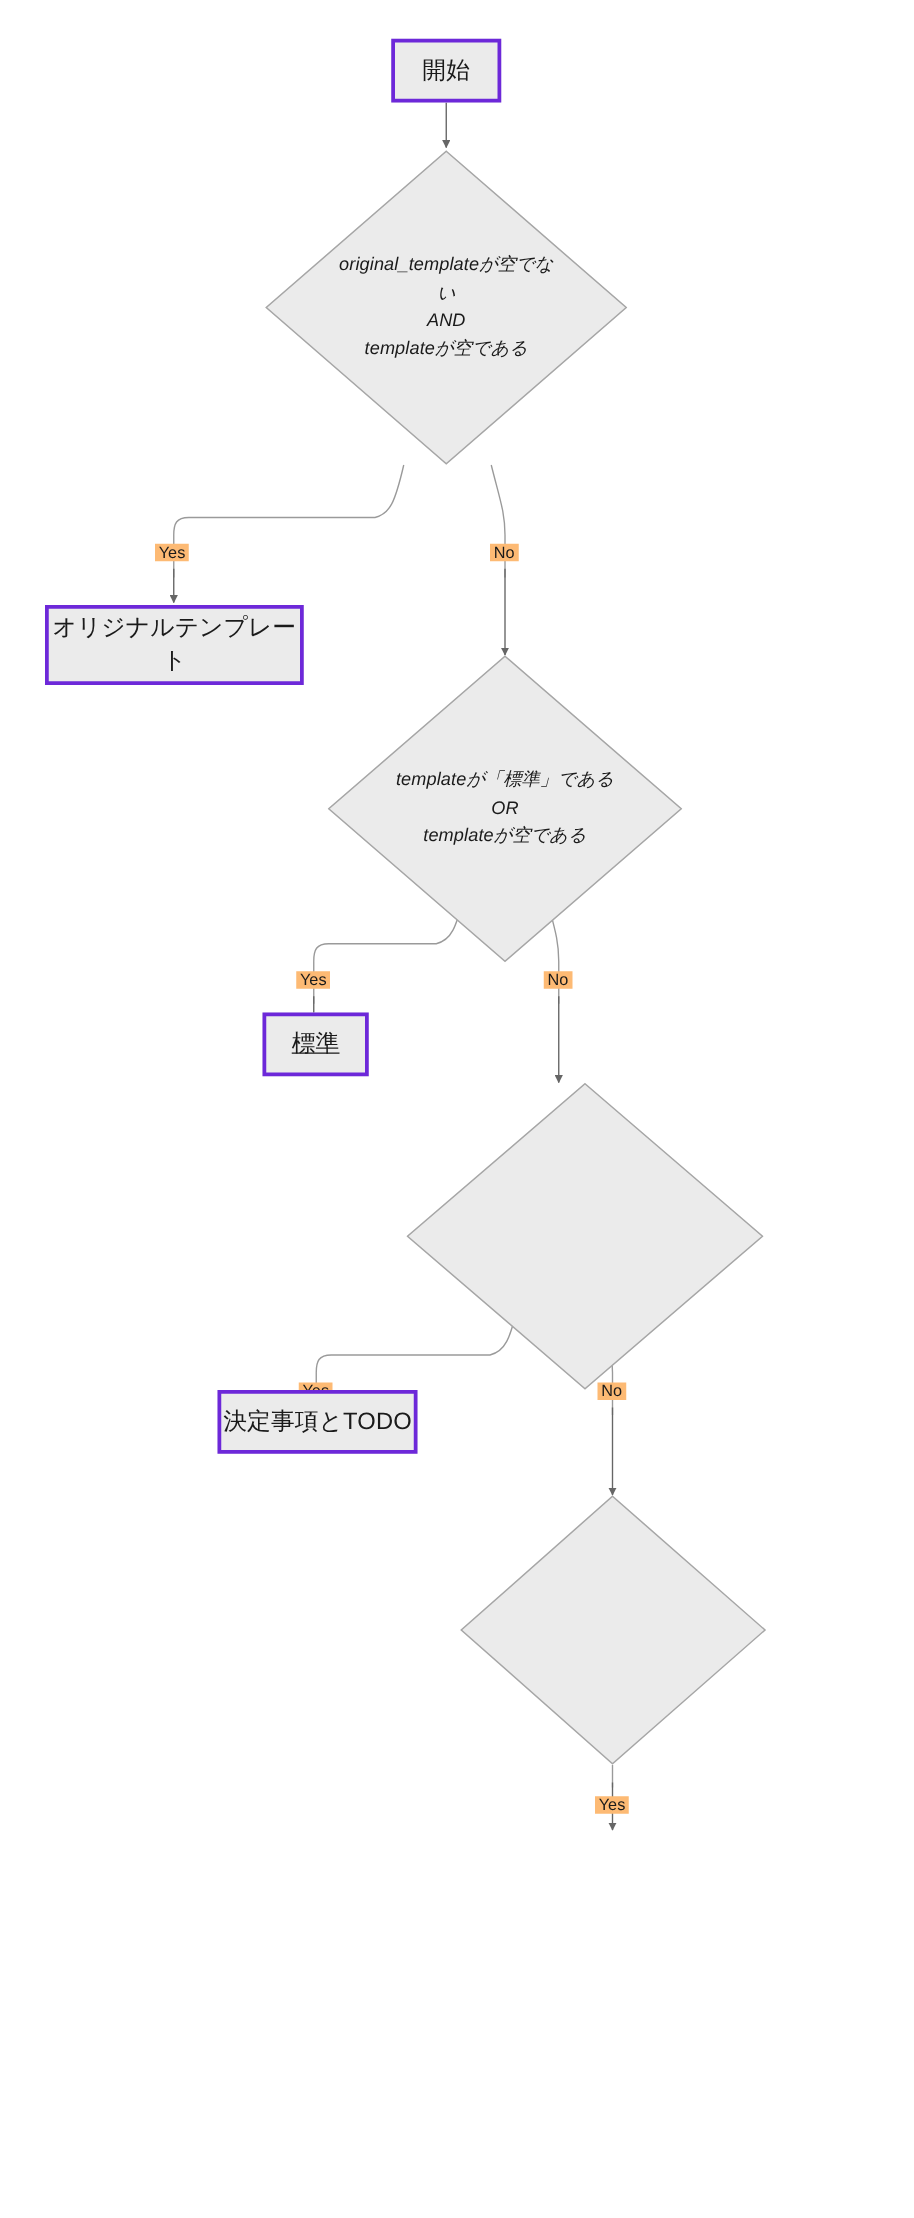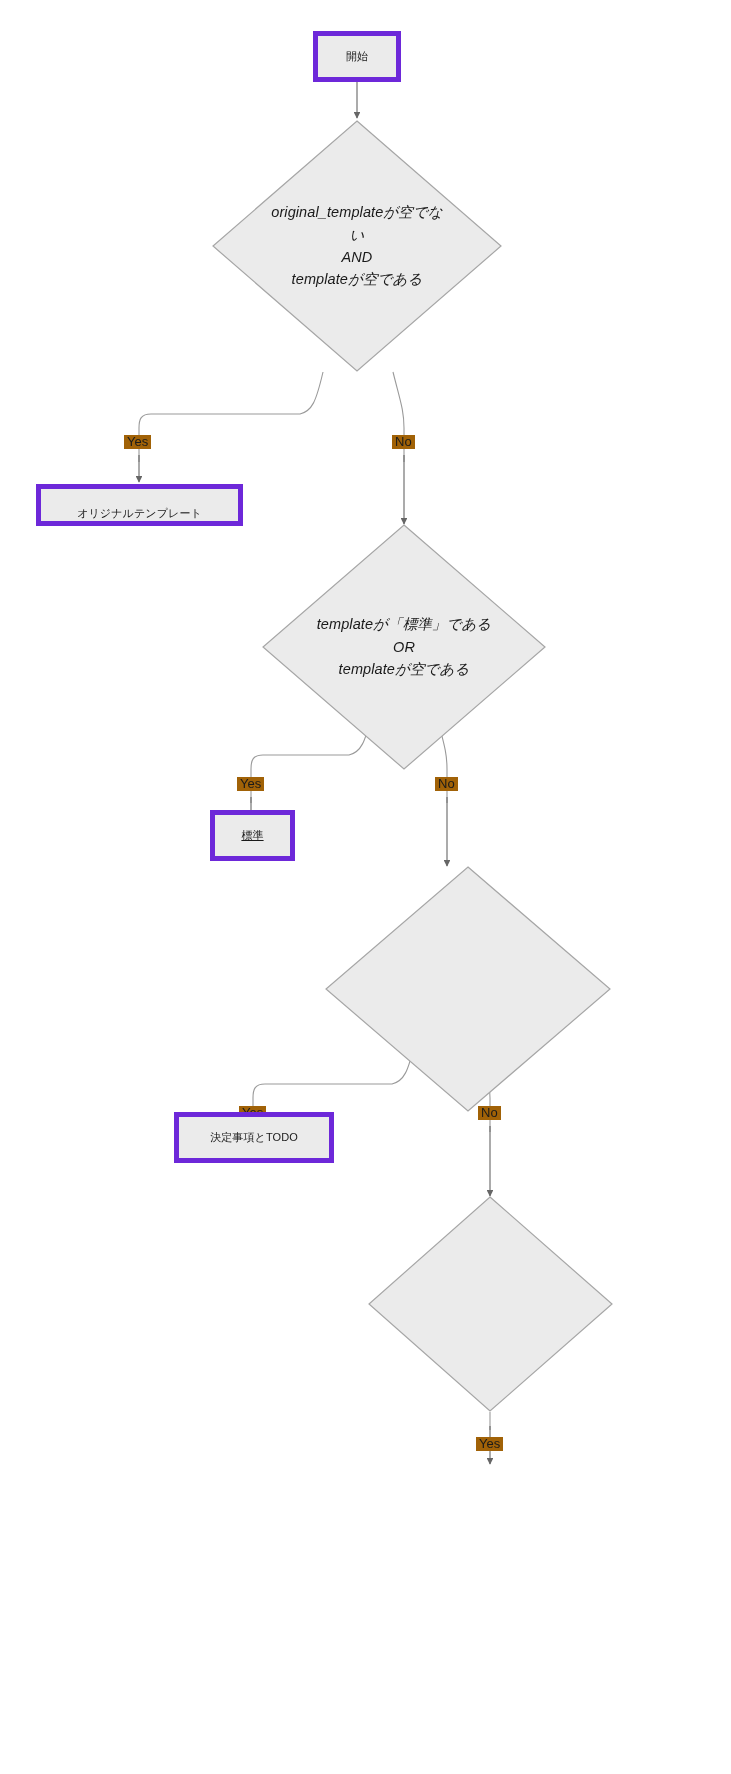--- a/index.html
+++ b/index.html
@@ -30,22 +30,22 @@
   .node {
     position: absolute;
     box-sizing: border-box;
     display: flex;
     align-items: center;
     justify-content: center;
     text-align: center;
   }
   .node.box {
     background: #ebebeb;
-    border: 5px solid #6d28d9;
-    font-size: 11px;
+    border: 3px solid #6d28d9;
+    font-size: 19px;
     line-height: 1.35;
     letter-spacing: 0.1px;
   }
   .node.diamond {
     background: transparent;
     border: none;
     font-style: italic;
   }
   .diamond-shape {
     position: absolute;
@@ -60,21 +60,21 @@
     font-size: 14.5px;
     line-height: 1.55;
     padding: 0 14px;
     white-space: pre-line;
     letter-spacing: 0.1px;
   }
   .edge-label {
     position: absolute;
     font-size: 13px;
     color: #1a1a1a;
-    background: #a16207;
+    background: #fdba74;
     padding: 0 3px;
     white-space: nowrap;
     line-height: 1.1;
   }
 </style>
 </head>
 <body>
 
 <div id="canvas">
 
@@ -119,21 +119,21 @@
     </svg>
     <div class="diamond-label">original_templateが空でな
 い
 AND
 templateが空である</div>
   </div>
 
   <span class="edge-label" style="left:124px; top:435px;">Yes</span>
   <span class="edge-label" style="left:392px; top:435px;">No</span>
 
-  <div class="node box" style="left:36px; top:484px; width:207px; height:42px;align-items:flex-end;">
+  <div class="node box" style="left:36px; top:484px; width:207px; height:64px;">
     <span>オリジナルテンプレート</span>
   </div>
 
   <div class="node diamond" style="left:262px; top:524px; width:284px; height:246px;text-align:center;">
     <svg class="diamond-shape" viewBox="0 0 284 246" preserveAspectRatio="none" xmlns="http://www.w3.org/2000/svg">
       <polygon points="142,1 283,123 142,245 1,123" fill="#ebebeb" stroke="#a6a6a6" stroke-width="1.2"></polygon>
     </svg>
     <div class="diamond-label">templateが「標準」である
 OR
 templateが空である</div>

